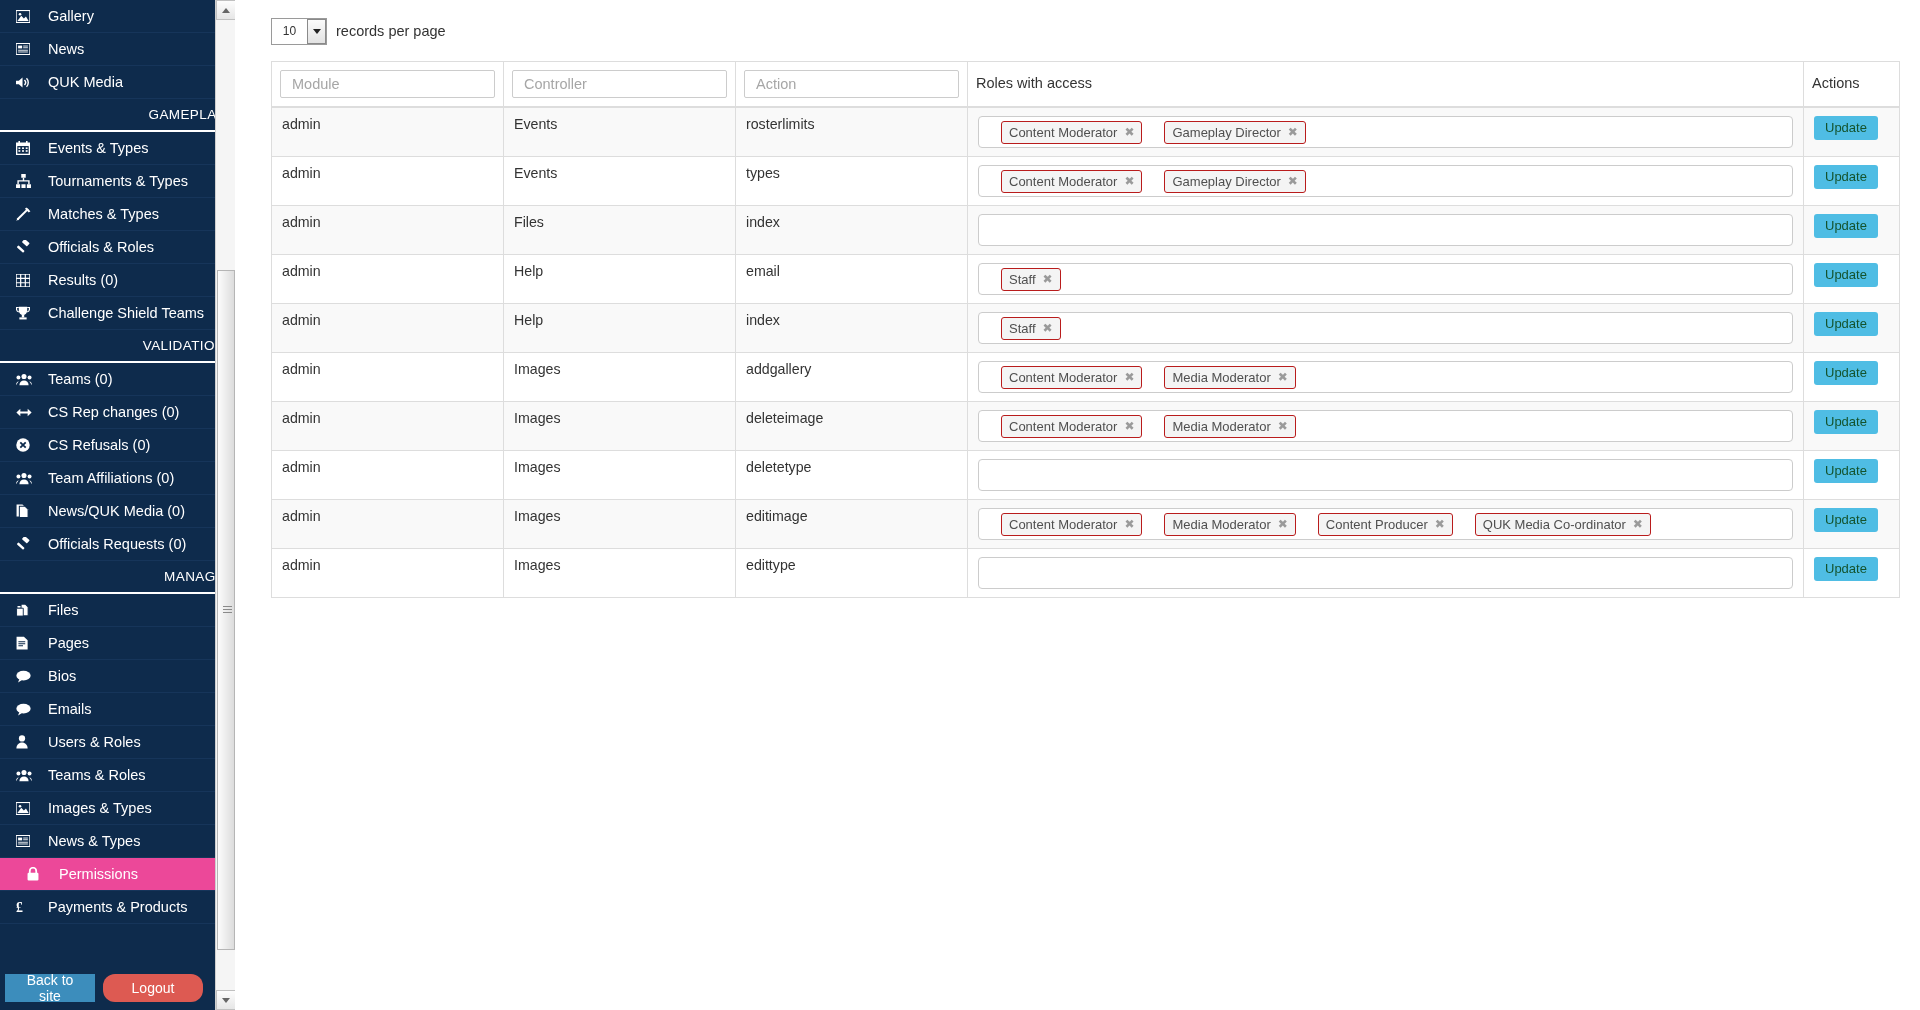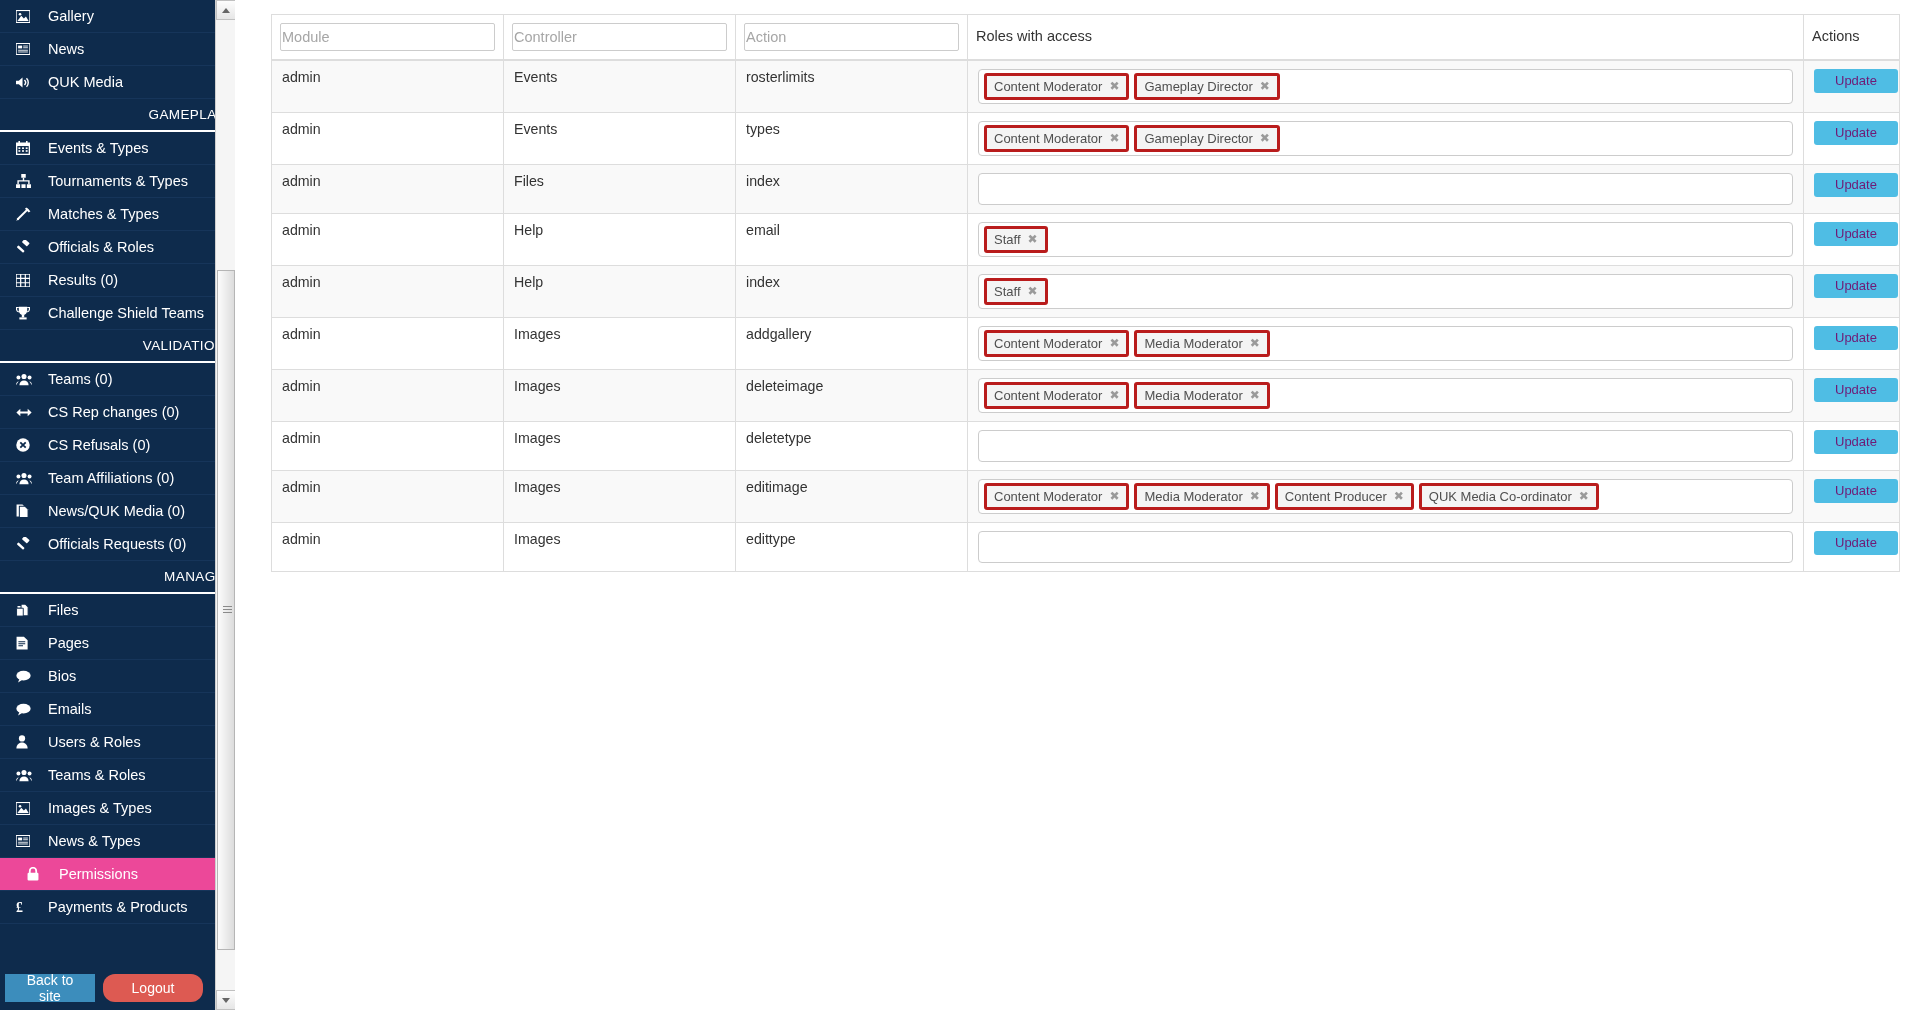--- a/index.html
+++ b/index.html
@@ -162,21 +162,21 @@
   th.c-ctl, td.c-ctl { width: 232px; }
   th.c-act, td.c-act { width: 232px; }
   th.c-rol, td.c-rol { width: auto; }
   th.c-actions, td.c-actions { width: 96px; }
 
   .filter-input {
     width: 100%;
     height: 28px;
     border: 1px solid #cccccc;
     border-radius: 2px;
-    padding: 0 1px;
+    padding: 0 11px;
     font-size: 14.5px;
     color: #555;
     font-family: "Liberation Sans", sans-serif;
     background: #ffffff;
   }
   .filter-input::placeholder { color: #a6a6a6; }
   .hdr-plain { font-size: 14.5px; color: #333; padding-top: 5px; display:block; }
 
   tbody tr.odd  td { background: #f9f9f9; }
   tbody tr.even td { background: #ffffff; }
@@ -188,43 +188,44 @@
     border: 1px solid #cccccc;
     border-radius: 4px;
     background: #ffffff;
     padding: 3px 5px;
     display: flex; align-items: center; flex-wrap: wrap; gap: 5px;
     width: 100%;
   }
   .token {
     display: inline-flex; align-items: flex-start;
     background: #f4f4f4;
-    border: 3px solid #b91c1c;
+    border: 1px solid #b91c1c;
     border-radius: 3px;
     padding: 2px 7px;
     font-size: 13px;
     color: #4f4f4f;
     line-height: 17px;
     white-space: nowrap;
+    margin-left: 17px;
   }
   .token .x {
     margin-left: 7px;
     color: #9a9a9a;
     font-size: 12px;
     cursor: pointer;
   }
 
   .btn-update {
     display: inline-block;
     background: #4fbde4;
-    color: #701a75;
+    color: #14532d;
     border: none;
     border-radius: 3px;
     font-size: 13px;
-    padding: 4px 21px;
+    padding: 4px 11px;
     cursor: pointer;
     font-family: "Liberation Sans", sans-serif;
     line-height: 16px;
   }
 
   
   #tbl-footer {
     display: flex; align-items: center; justify-content: space-between;
     margin-top: 16px;
     height: 34px;
@@ -532,20 +533,29 @@
           <span class="grip"></span>
         </div>
       <div class="arrow down">
           <i></i>
         </div>
     </div>
   </nav>
 
   <main id="main">
 
+    <div id="length-bar">
+      <div class="select-wrap">
+        <span class="val">10</span>
+        <span class="btn">
+            <i></i>
+          </span>
+      </div>
+      <span id="length-label">records per page</span>
+    </div>
 
     <table class="perm">
       <thead>
         <tr>
           <th class="c-mod">
             <input class="filter-input" type="text" placeholder="Module" style="">
           </th>
           <th class="c-ctl">
             <input class="filter-input" type="text" placeholder="Controller" style="">
           </th>

